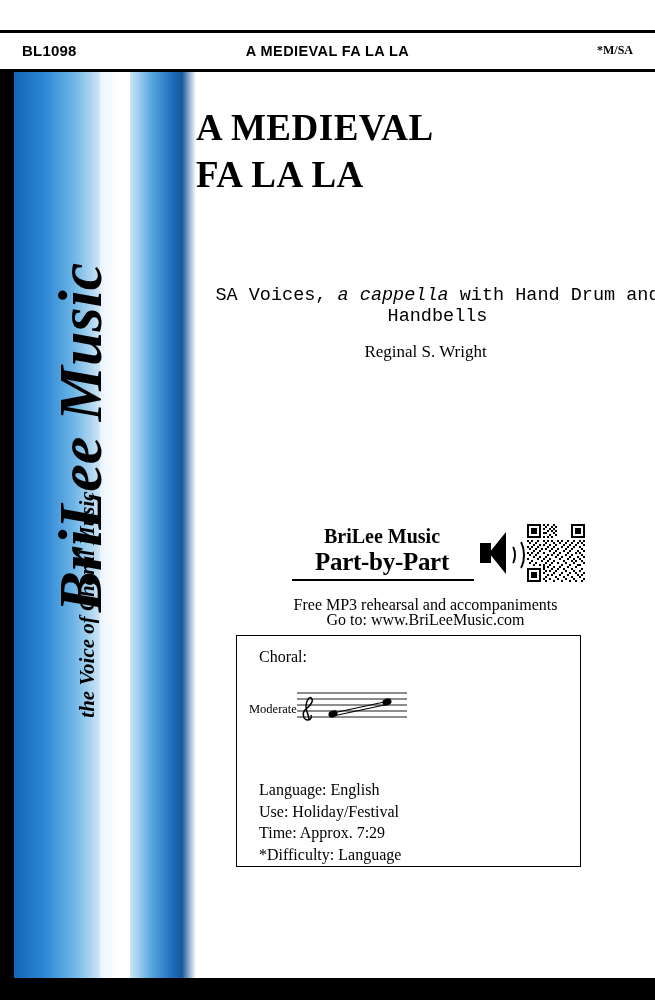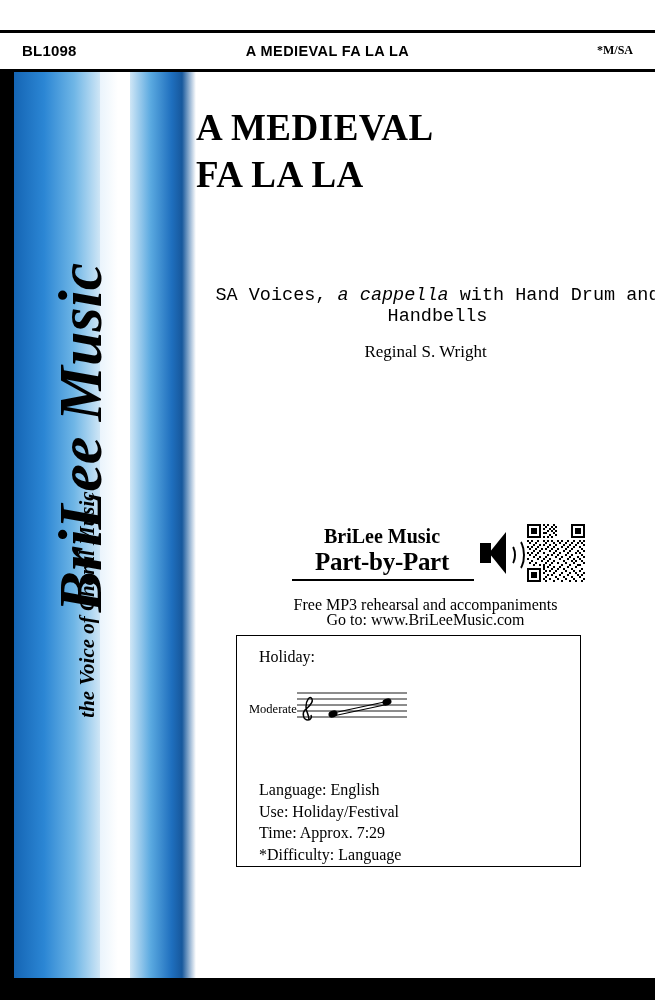--- a/index.html
+++ b/index.html
@@ -582,21 +582,21 @@
         </svg>
       </div>
     </div>
 
     <div class="mp3-note">
       <div>Free MP3 rehearsal and accompaniments</div>
       <div>Go to: www.BriLeeMusic.com</div>
     </div>
 
     <div class="ranges-box">
-      <div class="ranges-label">Holiday:</div>
+      <div class="ranges-label">Choral:</div>
 
       <div class="stave-wrap sop">
         <div class="part-label">Moderate</div>
         <div class="stave">
           <svg width="110" height="34" viewBox="0 0 110 34">
             <g stroke="#000" stroke-width="0.9">
               <line x1="0" y1="3" x2="110" y2="3"></line>
               <line x1="0" y1="9" x2="110" y2="9"></line>
               <line x1="0" y1="15" x2="110" y2="15"></line>
               <line x1="0" y1="21" x2="110" y2="21"></line>

